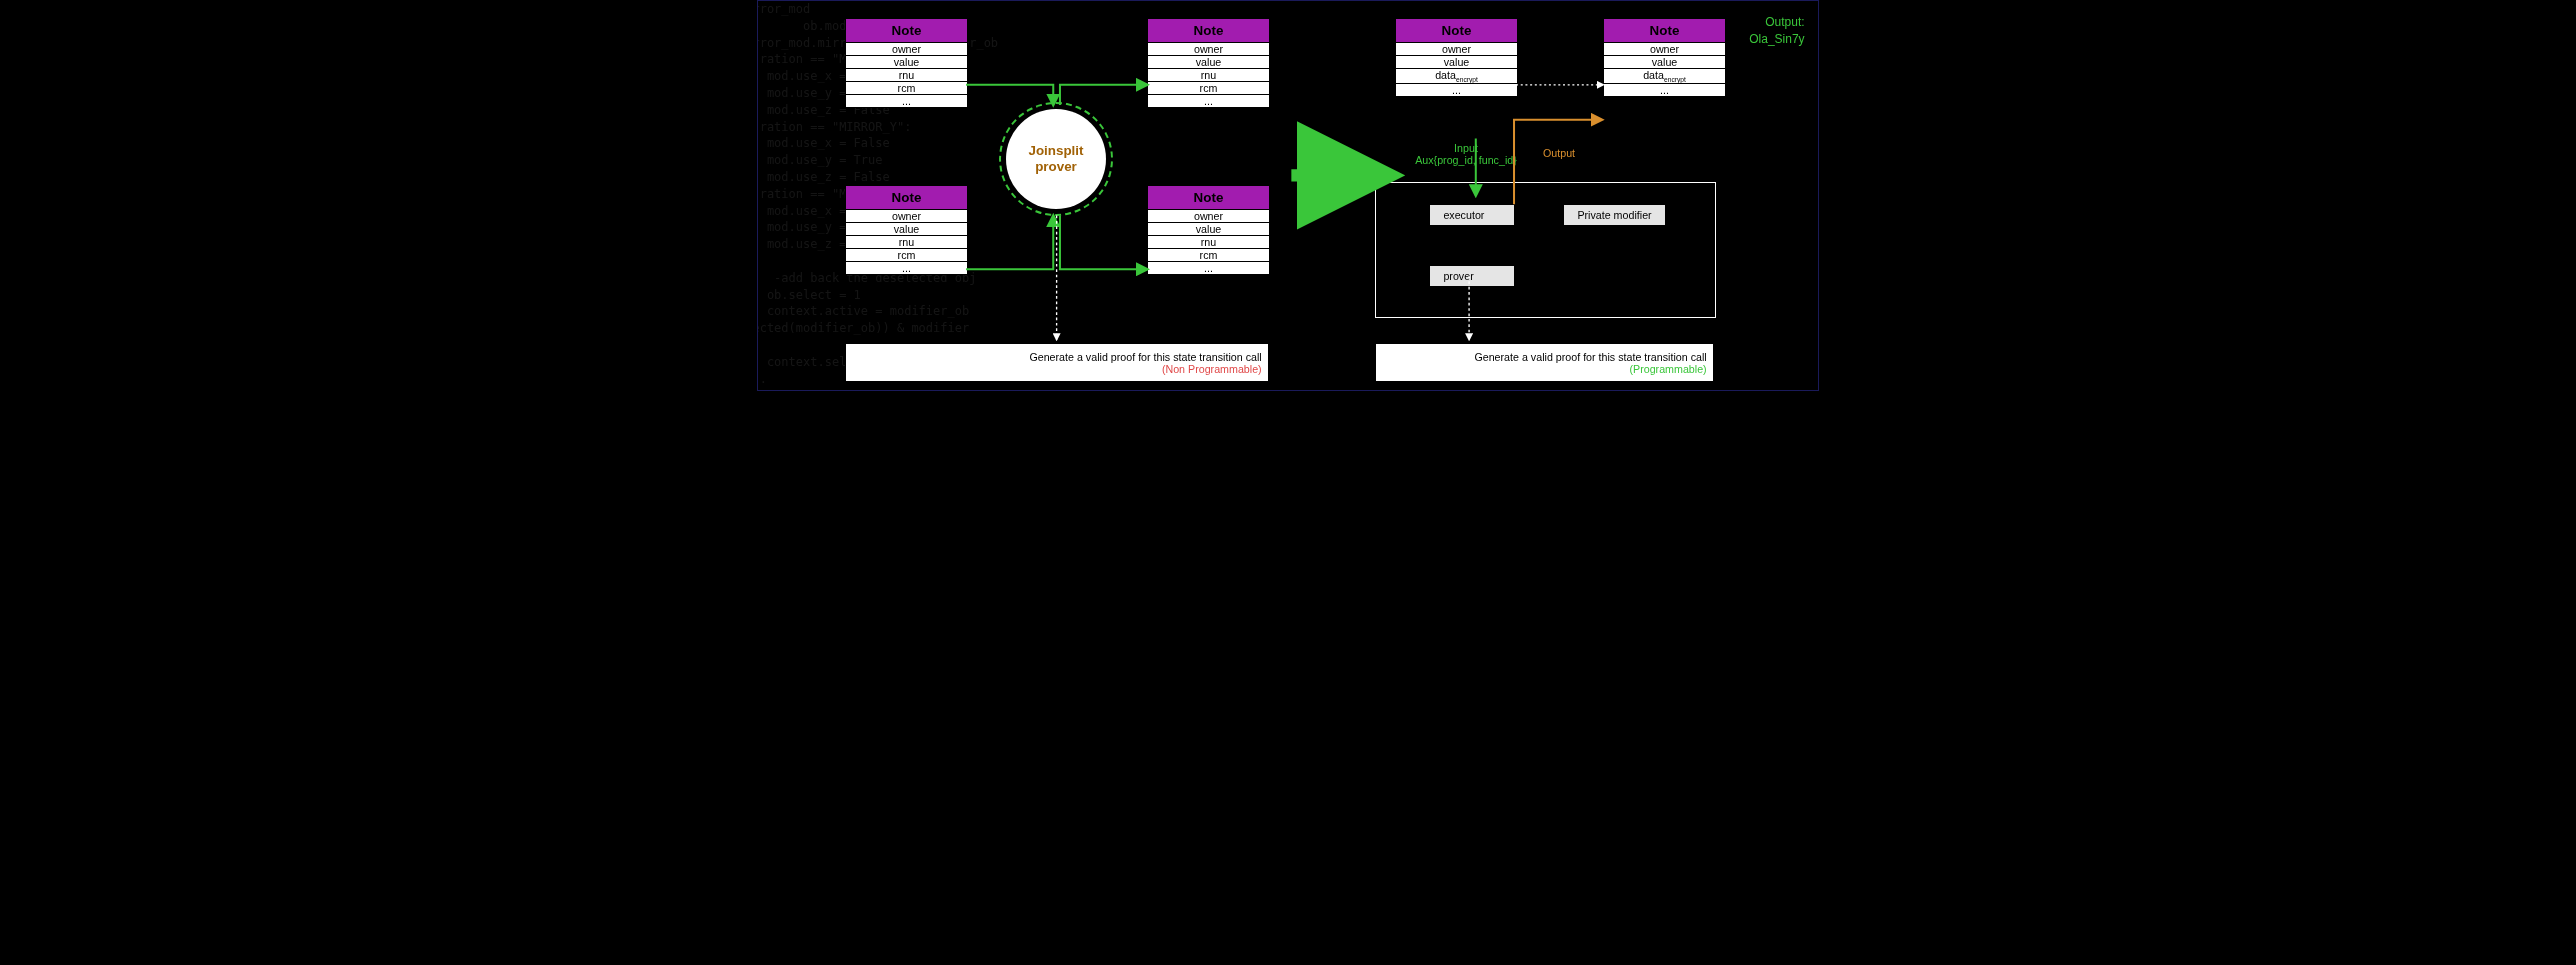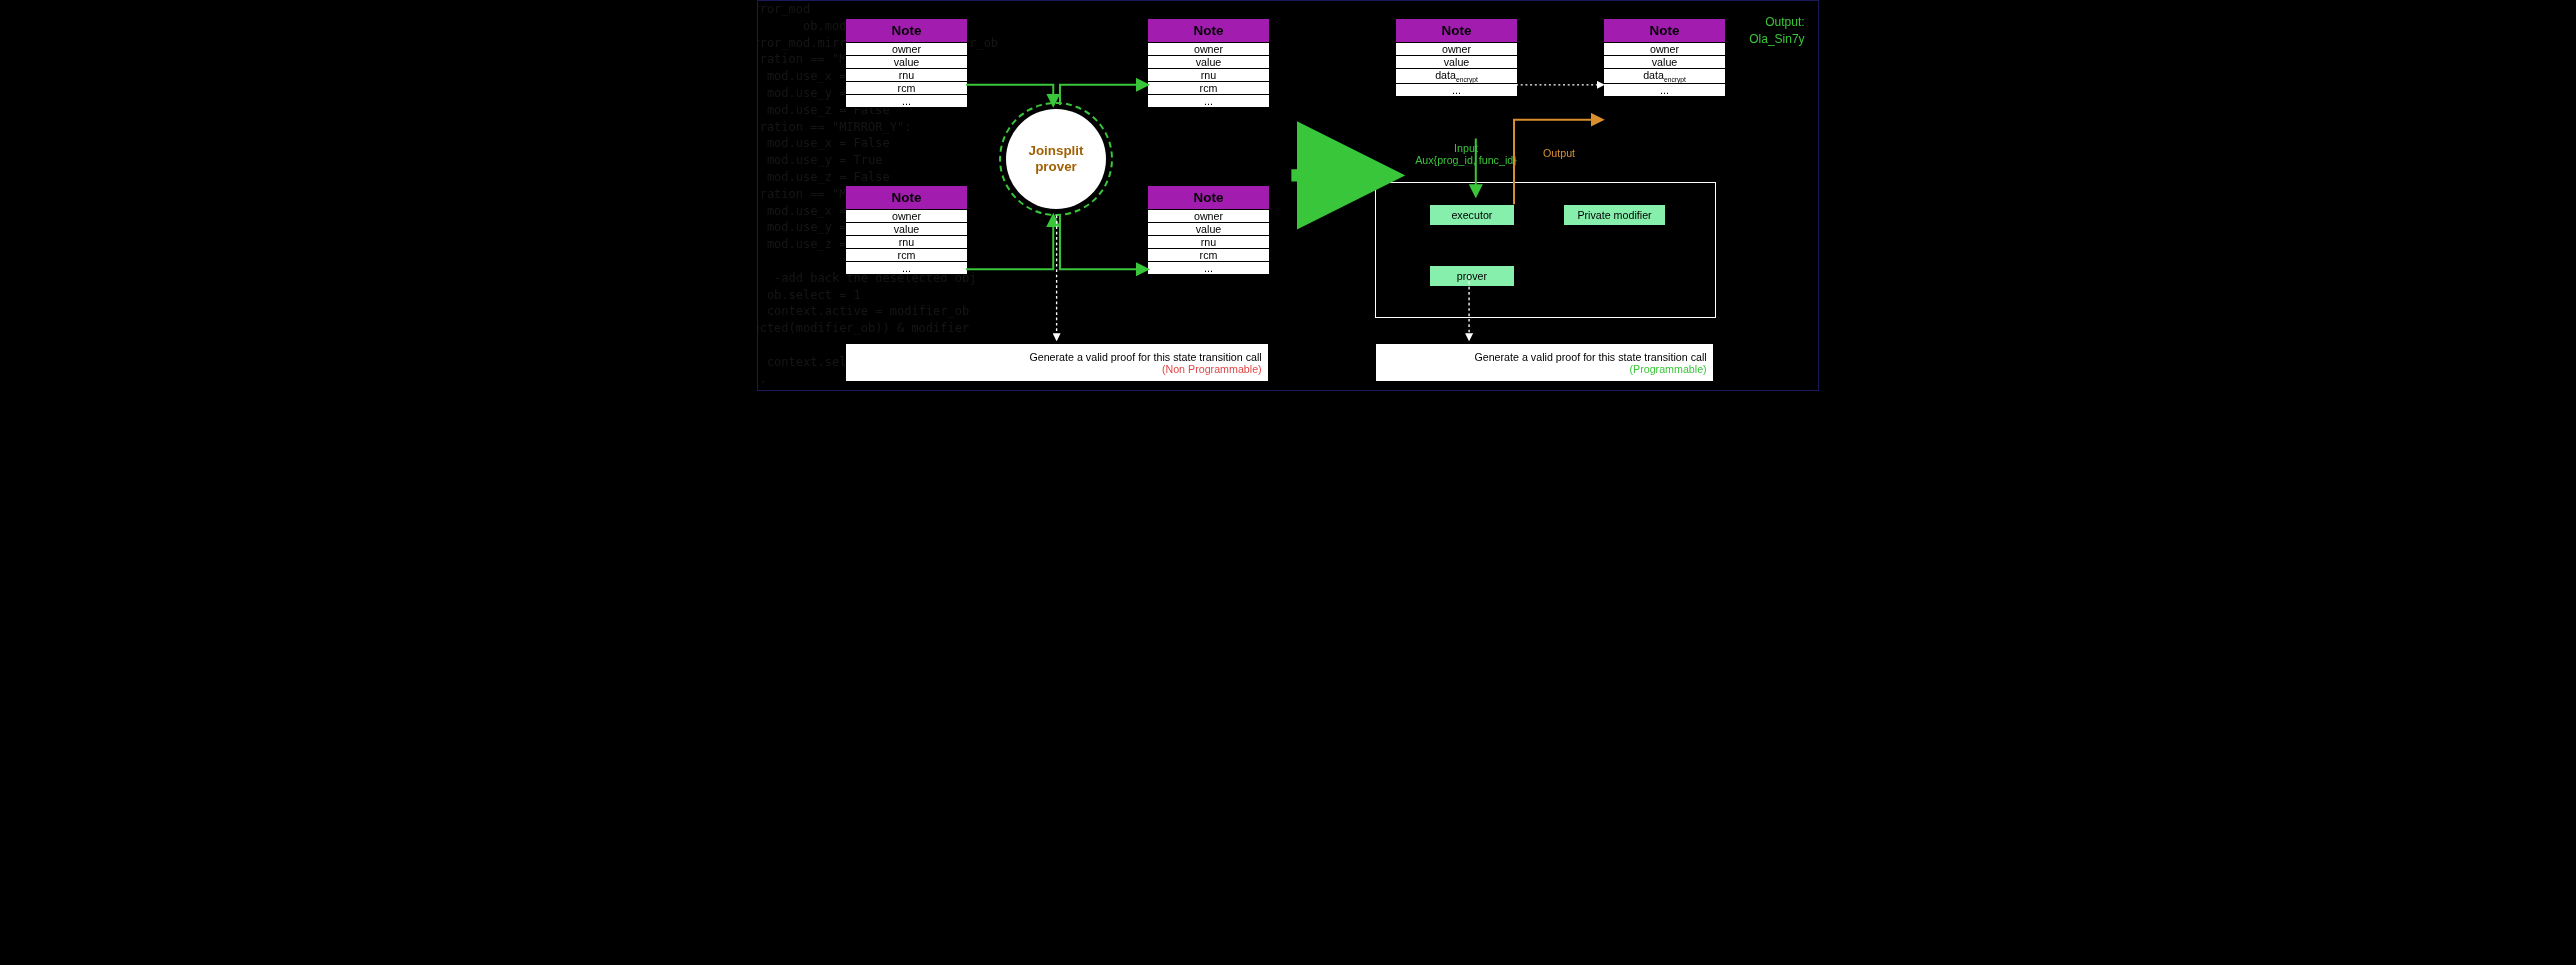--- a/index.html
+++ b/index.html
@@ -26,21 +26,21 @@
 
 .green{color:#3ac63a}
 .red{color:#e04848}
 .orange{color:#d98f2e}
 
 
 .source{position:absolute;top:13.4px;right:13.4px;text-align:right;color:#3ac63a;font-size:12px;line-height:1.4}
 
 
 .exec-frame{position:absolute;border:1.3px solid #fff;background:rgba(0,0,0,0)}
-.inner-box{position:absolute;background:#86efac;color:#000;border:0.7px solid #000;text-align:center;font-size:10.7px;padding:4px 13.4px}
+.inner-box{position:absolute;background:#e5e5e5;color:#000;border:0.7px solid #000;font-size:10.7px;padding:4px 13.4px}
 
 
 .lbl{position:absolute;font-size:10.7px;text-align:center}
 
 
 svg.arrows{position:absolute;inset:0;width:100%;height:100%;pointer-events:none}
 </style>
 </head>
 <body>
 

